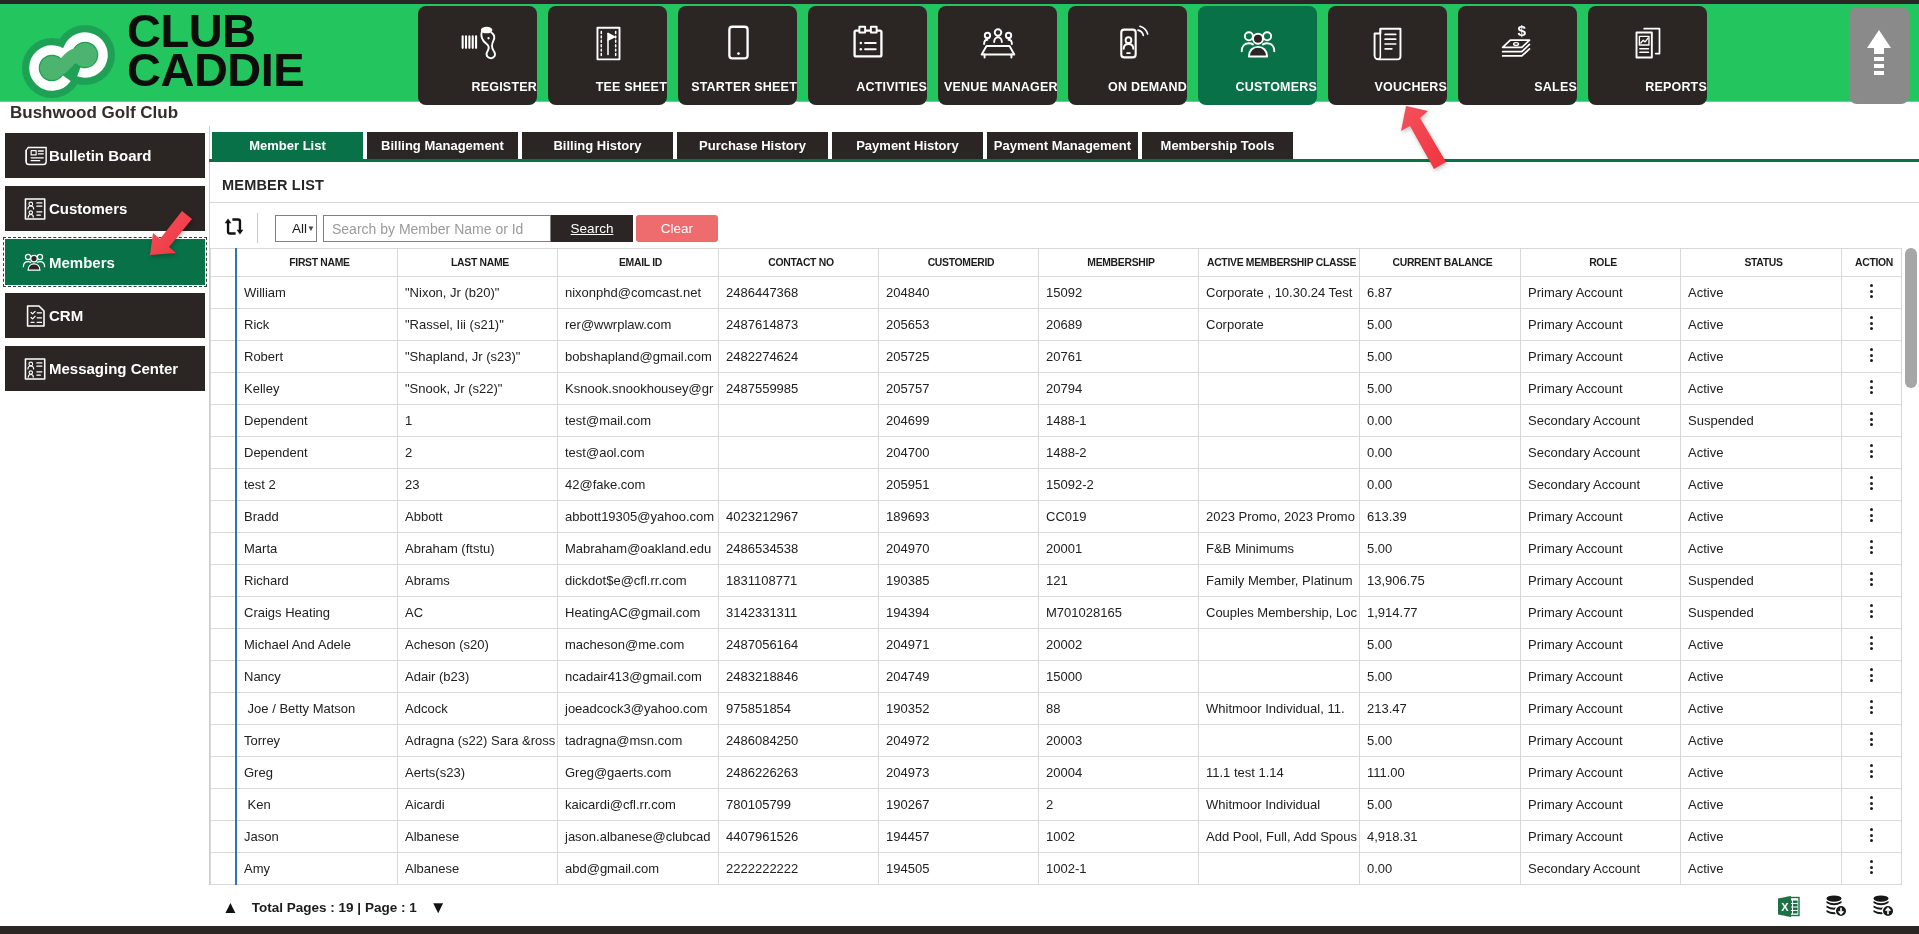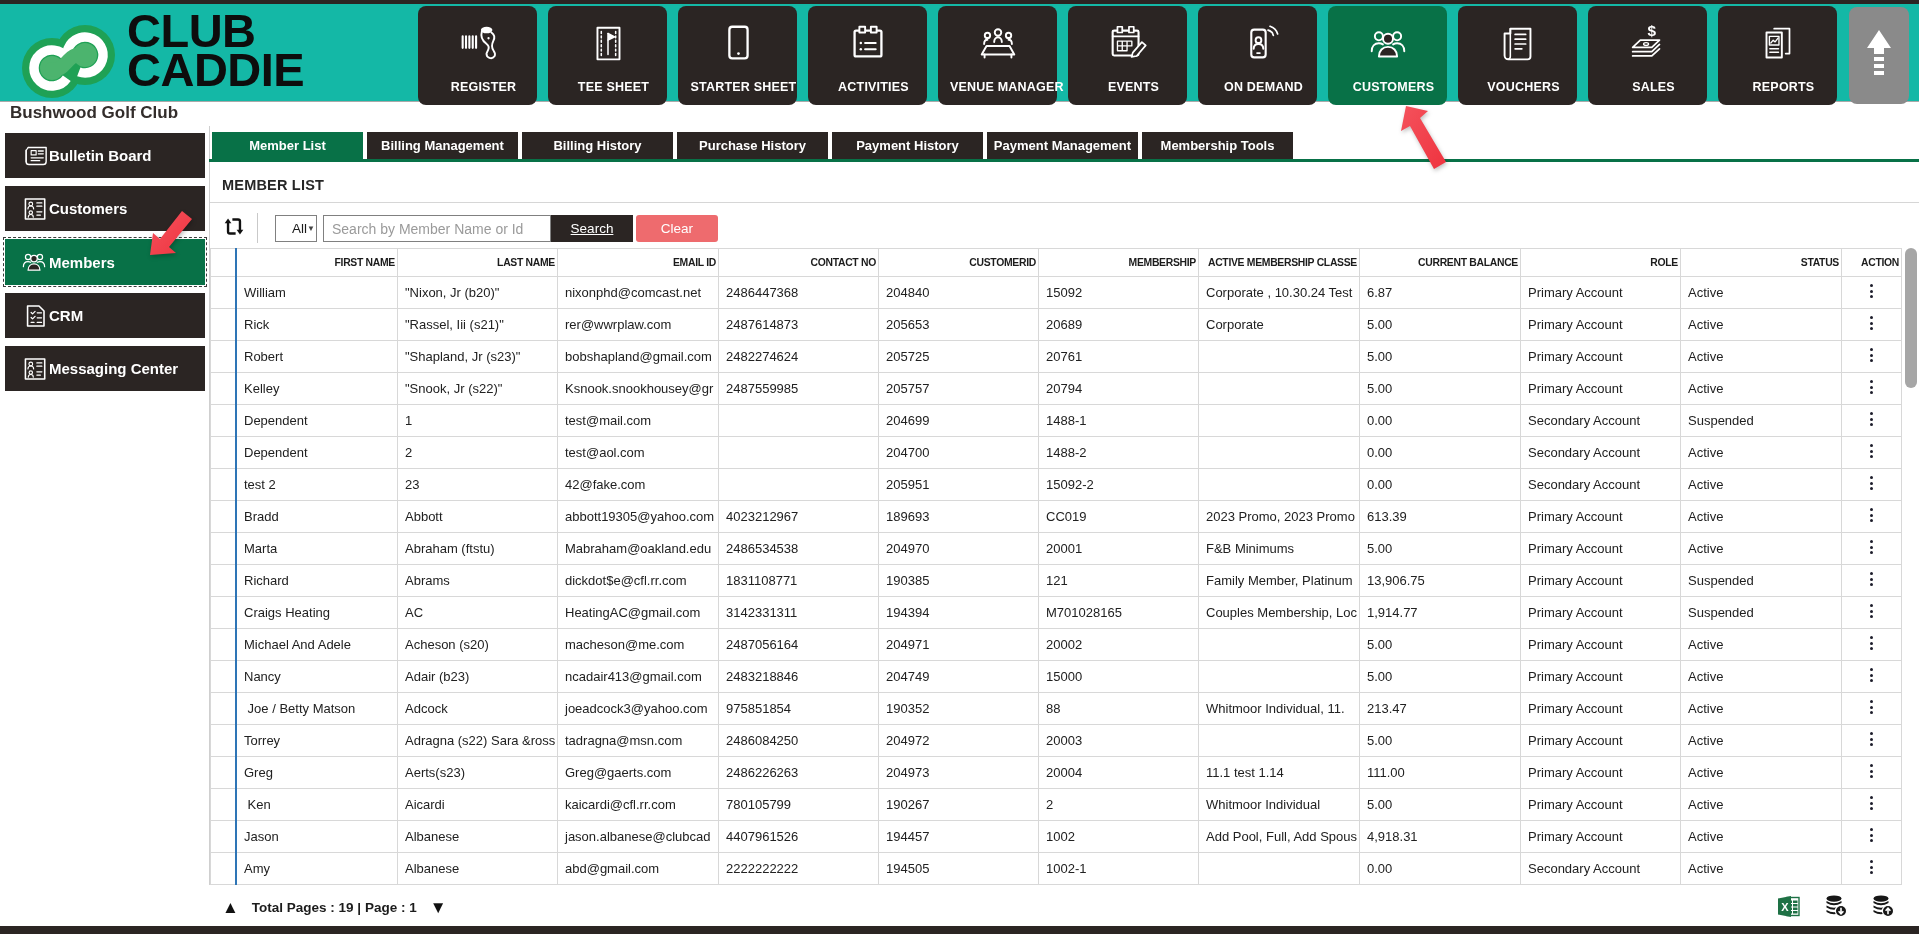--- a/index.html
+++ b/index.html
@@ -1,32 +1,32 @@
 <!DOCTYPE html>
 <html><head>
 <meta charset="utf-8">
 <style>
   * { margin:0; padding:0; box-sizing:border-box; }
   html,body { width:1919px; height:934px; overflow:hidden; }
   body { position:relative; font-family:"Liberation Sans", sans-serif; background:#ffffff; }
 
   
   #top-strip { position:absolute; left:0; top:0; width:1919px; height:4px; background:#2b2523; }
-  #app-header { position:absolute; left:0; top:4px; width:1919px; height:98px; background:#14b8a6; border-bottom:1px solid #a9a9a9; }
+  #app-header { position:absolute; left:0; top:4px; width:1919px; height:98px; background:#22c55e; border-bottom:1px solid #a9a9a9; }
 
   #brand { position:absolute; left:13px; top:10px; }
   #logo-mark { position:absolute; left:0; top:4px; }
   #brand-text { position:absolute; left:114px; top:-3px; font-weight:800; font-size:47px; line-height:39px; letter-spacing:-0.5px; color:#0d0d0d; }
   #club-name { position:absolute; left:-3px; top:89px; font-weight:700; font-size:17px; color:#332d2b; white-space:nowrap; }
 
   #top-nav { position:absolute; left:418px; top:2px; display:flex; gap:11px; }
   .nav-btn { width:119px; height:99px; background:#2b2523; border-radius:8px; color:#fff; position:relative; cursor:pointer; }
   .nav-btn.active { background:#087147; }
   .nav-btn .nav-icon { position:absolute; left:0; right:0; top:12px; height:52px; display:flex; align-items:center; justify-content:center; }
-  .nav-btn .nav-label { position:absolute; left:12px; right:0; top:74px; text-align:center; font-size:12.5px; font-weight:700; letter-spacing:0.2px; white-space:nowrap; }
+  .nav-btn .nav-label { position:absolute; left:6px; right:0; top:74px; text-align:right; font-size:12.5px; font-weight:700; letter-spacing:0.2px; white-space:nowrap; }
   #scroll-up-btn { position:absolute; left:1849px; top:3px; width:60px; height:97px; background:#8a8a8a; border-radius:8px; display:flex; align-items:center; justify-content:center; cursor:pointer; }
 
   
   #sidebar { position:absolute; left:5px; top:133px; width:200px; }
   .side-item { width:200px; height:45px; background:#2b2523; color:#fff; display:flex; align-items:center; padding-left:14px; margin-bottom:8px; cursor:pointer; }
   .side-item.active { background:#087147; height:46px; outline:1px dashed #3c3c3c; outline-offset:1px;text-align:center; }
   .side-label { font-size:15px; font-weight:700; }
 
   
   #main-border-left { position:absolute; left:209px; top:126px; width:1px; height:759px; background:#cfcfcf; }
@@ -45,21 +45,21 @@
   #filter-select .sel-text { font-size:13.5px; font-weight:400; color:#1a1a1a; margin-left:16px; }
   #filter-select .sel-caret { margin-left:auto; margin-right:5px; font-size:8px; color:#444; }
   #search-input { position:absolute; left:323px; top:215px; width:228px; height:27px; border:1px solid #808080; font-size:14px; padding:0 8px; color:#a16207; font-family:"Liberation Sans", sans-serif; }
   #search-input::placeholder { color:#9a9a9a; }
   #search-btn { position:absolute; left:551px; top:215px; width:82px; height:27px; background:#2b2523; color:#fff; border:none; font-size:13.5px; font-family:"Liberation Sans", sans-serif; cursor:pointer;text-decoration:underline; }
   #clear-btn { position:absolute; left:636px; top:215px; width:82px; height:27px; background:#ee6b6e; color:#fff; border:none; border-radius:3px; font-size:13.5px; font-family:"Liberation Sans", sans-serif; cursor:pointer; }
 
   
   #member-table { position:absolute; left:210px; top:248px; width:1691px; border-collapse:collapse; table-layout:fixed; background:#fff; }
   #member-table th, #member-table td { border:1px solid #d8d8d8; overflow:hidden; white-space:nowrap; }
-  #member-table th { height:28px; font-size:10.4px; font-weight:700; color:#1c1c1c; text-align:right; padding:0 2px 0 7px; letter-spacing:-0.3px; }
+  #member-table th { height:28px; font-size:10.4px; font-weight:700; color:#1c1c1c; text-align:center; padding:0 2px 0 7px; letter-spacing:-0.3px; }
   #member-table td { height:32px; font-size:13px; color:#212121; padding:0 4px 0 7px; }
   #member-table td.action-cell { text-align:center; padding:0; cursor:pointer; }
   .kebab { display:inline-block; line-height:0; }
   .kebab i { display:block; width:3px; height:3px; background:#1d1d2b; border-radius:50%; margin:2.5px auto; }
   #blue-line { position:absolute; left:235px; top:248px; width:2px; height:637px; background:#2e75b6; }
 
   
   #pager { position:absolute; left:222px; top:894px; height:26px; display:flex; align-items:center; gap:13px; }
   .pg-tri { font-size:17px; color:#111; cursor:pointer; line-height:1; }
   #pager-text { font-size:13.5px; font-weight:700; color:#1c1c1c; }
@@ -148,33 +148,20 @@
             <path d="M20 22c0-3 1.8-5 4-5s4 2 4 5"></path>
       <circle cx="13" cy="15" r="2.8"></circle>
             <path d="M9.5 24c0-2.6 1.5-4.4 3.5-4.4"></path>
       <circle cx="35" cy="15" r="2.8"></circle>
             <path d="M38.5 24c0-2.6-1.5-4.4-3.5-4.4"></path>
       <path d="M12 26h24l5 9H7Z"></path>
             <path d="M10 35v3M38 35v3"></path>
           </svg>
         </span>
                  <span class="nav-label">VENUE MANAGER</span>
-      </div>
-      <div class="nav-btn">
-        <span class="nav-icon">
-          <svg width="46" height="46" viewBox="0 0 48 48" fill="none" stroke="#fff" stroke-width="2" stroke-linecap="round" stroke-linejoin="round">
-      <rect x="8" y="10" width="27" height="26" rx="1.5" stroke-width="2.2"></rect>
-      <rect x="13" y="6" width="5" height="6" fill="#2b2523" stroke-width="1.8"></rect>
-      <rect x="25" y="6" width="5" height="6" fill="#2b2523" stroke-width="1.8"></rect>
-      <path d="M8 16h27" stroke-width="1.8"></path>
-      <path d="M13 21h5v5h-5zM18 21h5v5h-5zM23 21h5v5h-5zM13 26h5v5h-5zM18 26h5v5h-5z" stroke-width="1.4"></path>
-      <path d="M29 33l9.5-11 4 3.4L33 36.5l-5.3 1Z" fill="#2b2523" stroke-width="1.8"></path>
-          </svg>
-        </span>
-                 <span class="nav-label">EVENTS</span>
       </div>
       <div class="nav-btn">
         <span class="nav-icon">
           <svg width="46" height="46" viewBox="0 0 48 48" fill="none" stroke="#fff" stroke-width="2" stroke-linecap="round" stroke-linejoin="round">
       <rect x="17" y="9" width="15" height="29" rx="3" stroke-width="2.2"></rect>
       <circle cx="24.5" cy="20" r="3"></circle>
             <path d="M19.5 29c0-3.2 2.2-5 5-5s5 1.8 5 5"></path>
       <path d="M23 33.5h3" stroke-width="1.8"></path>
       <path d="M34.5 9.5a7.5 7.5 0 0 1 5.5 5.5" stroke-width="1.8"></path>
       <path d="M36.5 5.5a12 12 0 0 1 8 8" stroke-width="1.8"></path>

